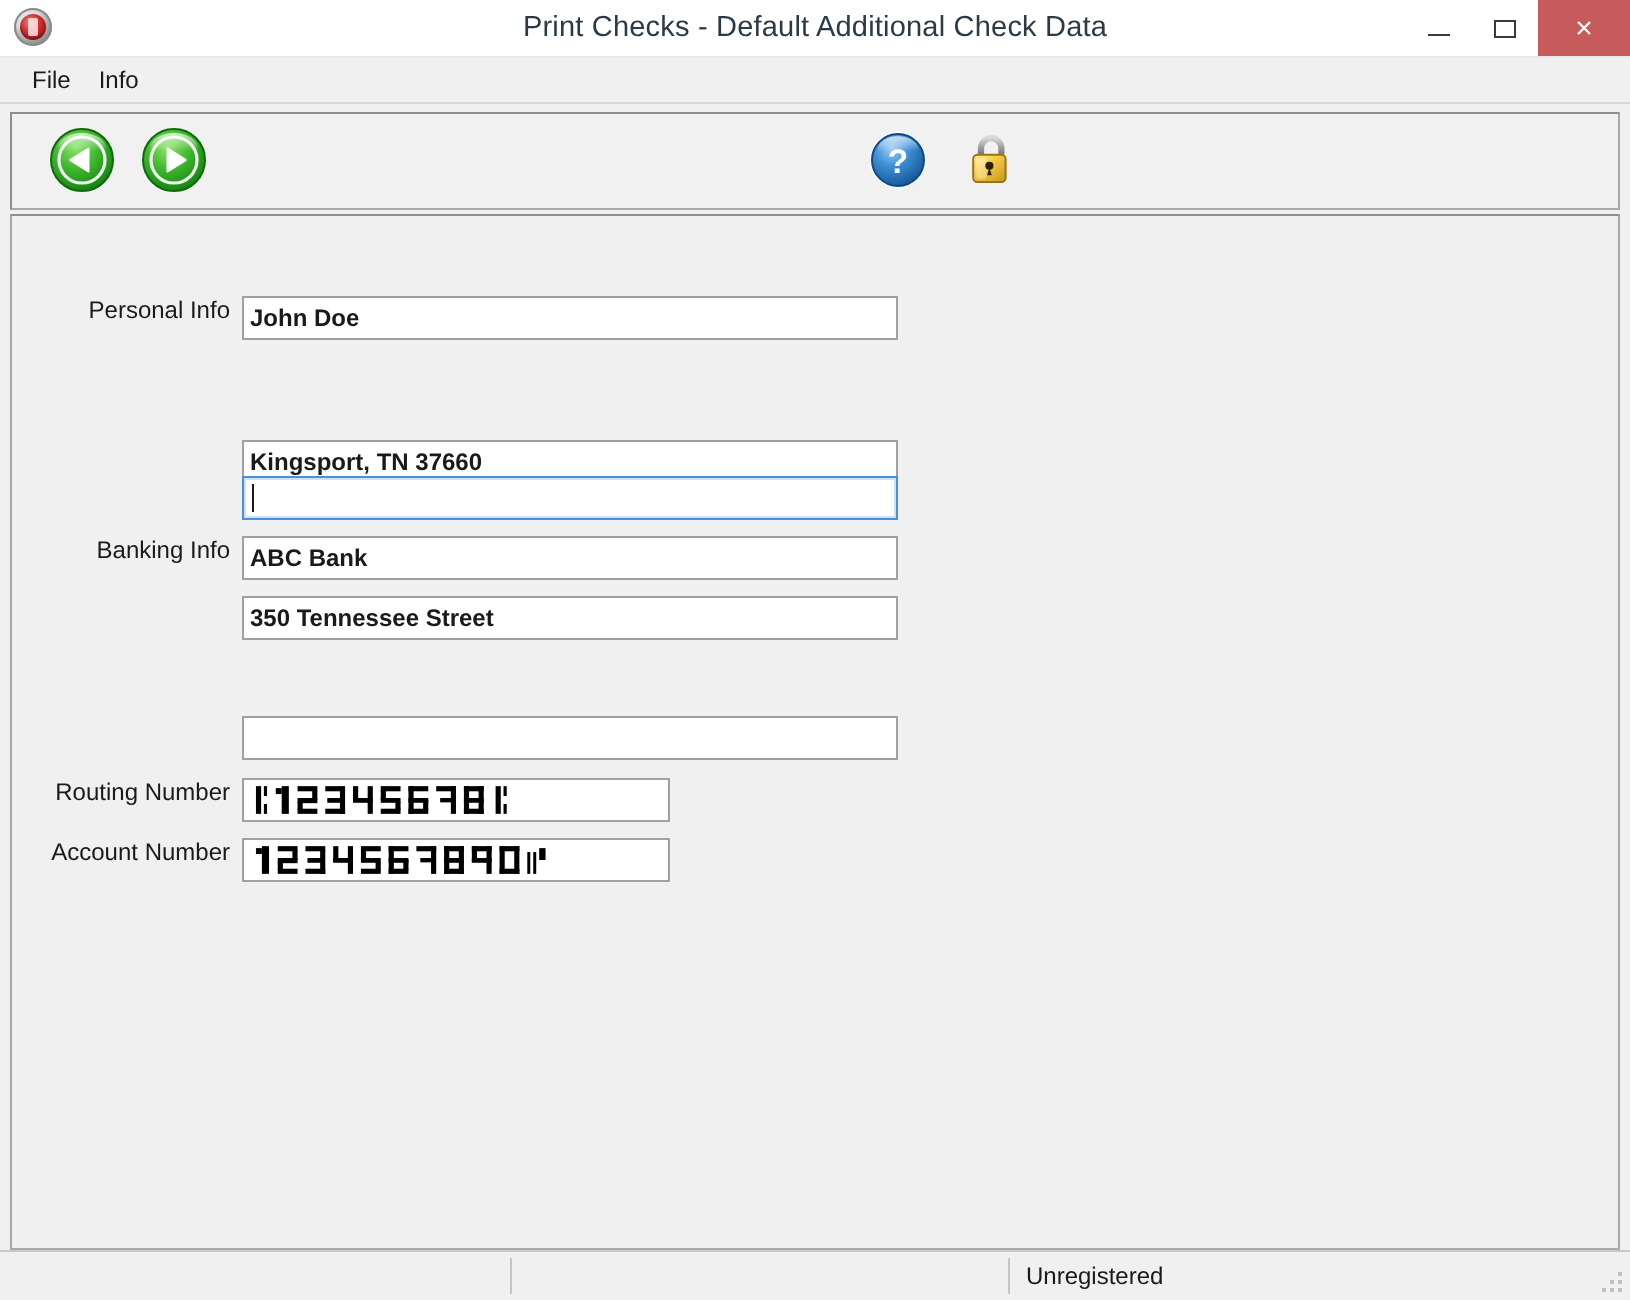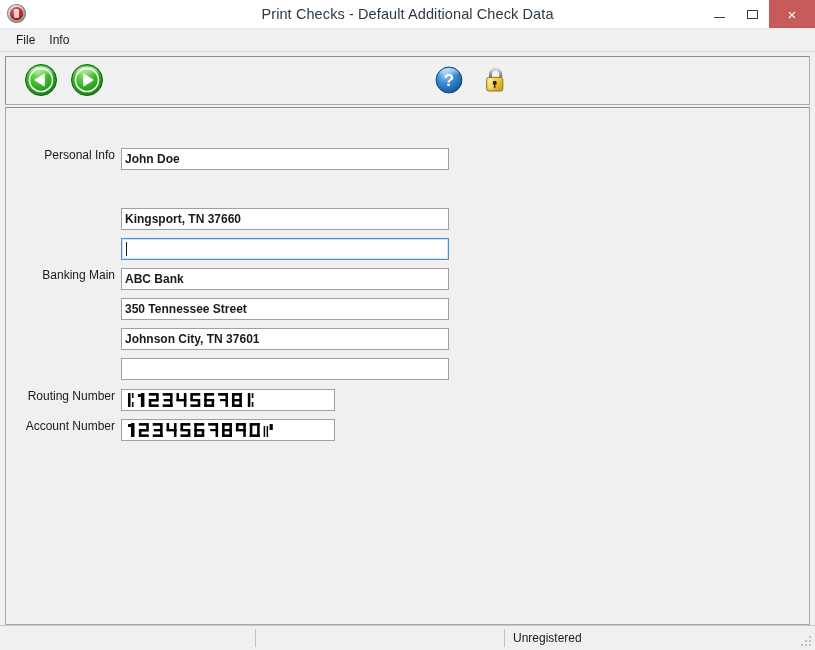--- a/index.html
+++ b/index.html
@@ -411,47 +411,43 @@
 
     <div class="panel">
       <div class="form">
 
         <div class="frow" style="top:10px;">
           <div class="flabel">Personal Info</div>
           <input class="finput" type="text" value="John Doe" style="">
         </div>
 
 
-        <div class="frow" style="top:70px;">
+        <div class="frow" style="top:82px;">
           <div class="flabel"></div>
           <input class="finput" type="text" value="Kingsport, TN 37660" style="">
         </div>
 
         <div class="frow caret-field" style="top:100px;">
           <div class="flabel"></div>
           <div style="position:relative;">
             <input class="finput focused" type="text" value="" style="">
             <div class="caret"></div>
           </div>
         </div>
 
         <div class="frow" style="top:130px;">
-          <div class="flabel">Banking Main</div>
+          <div class="flabel">Banking Info</div>
           <input class="finput" type="text" value="ABC Bank" style="">
         </div>
 
         <div class="frow" style="top:160px;">
           <div class="flabel"></div>
           <input class="finput" type="text" value="350 Tennessee Street" style="">
         </div>
 
-        <div class="frow" style="top:190px;">
-          <div class="flabel"></div>
-          <input class="finput" type="text" value="Johnson City, TN 37601" style="">
-        </div>
 
         <div class="frow" style="top:220px;">
           <div class="flabel"></div>
           <input class="finput" type="text" value="" style="">
         </div>
 
         <div class="frow" style="top:281px;">
           <div class="flabel">Account Number</div>
           <div class="micr-display">
             <svg class="micr-svg" width="206" height="18" viewBox="0 0 206 18">

